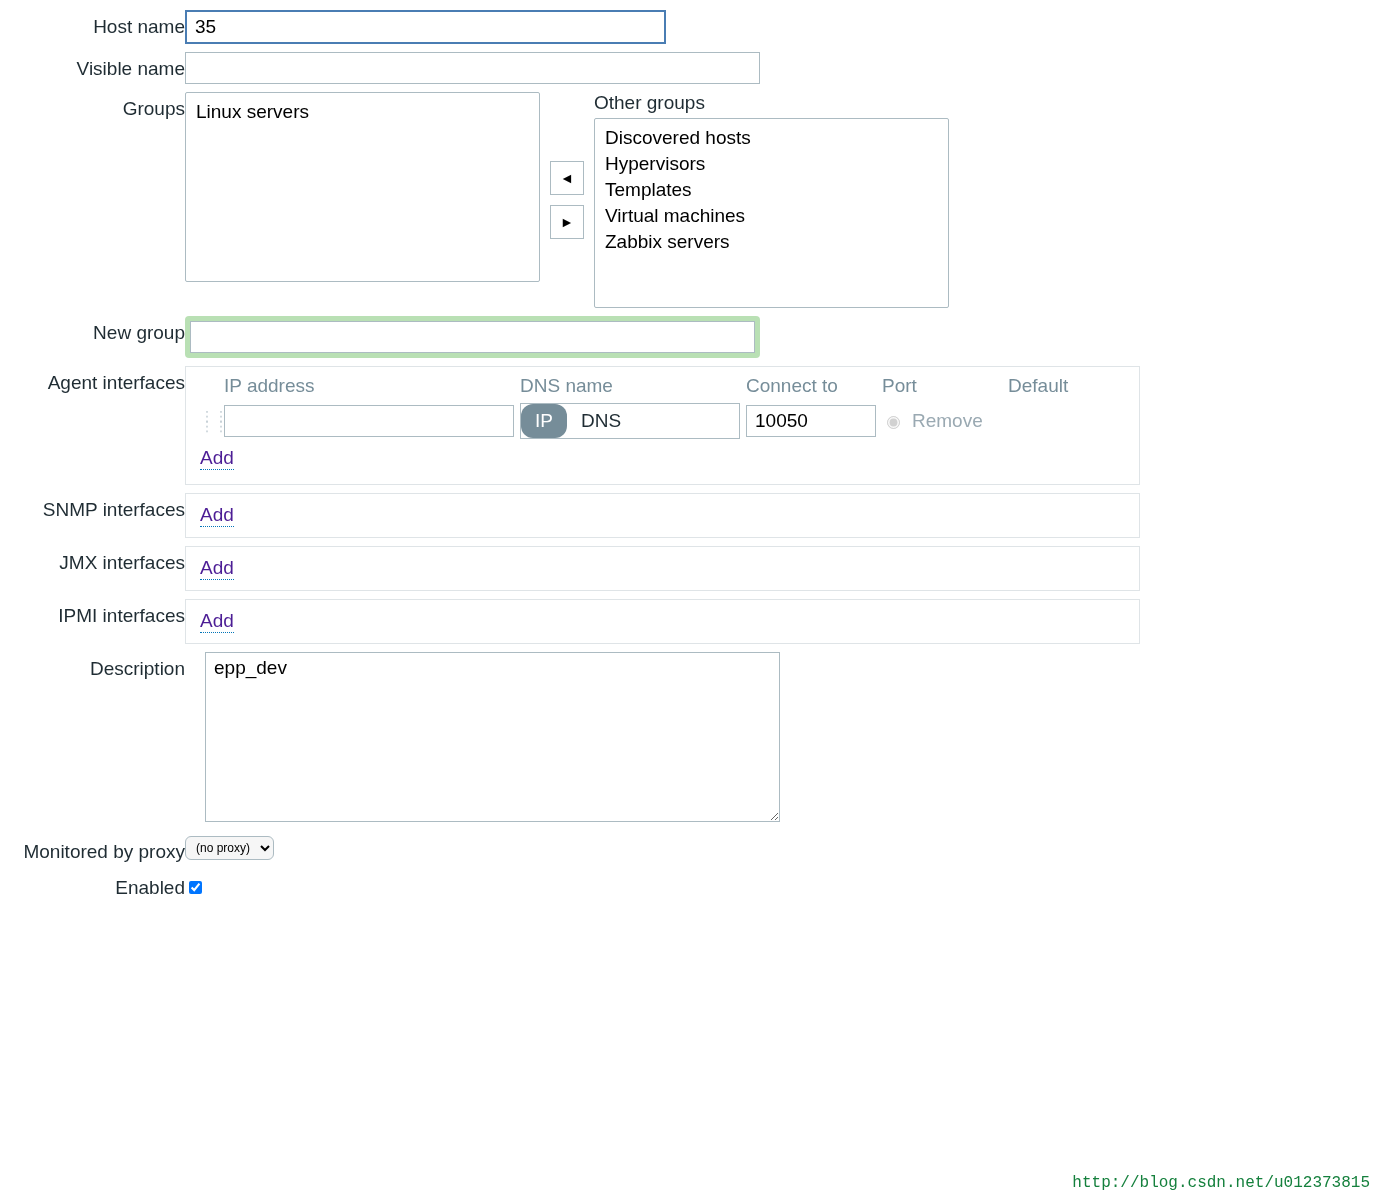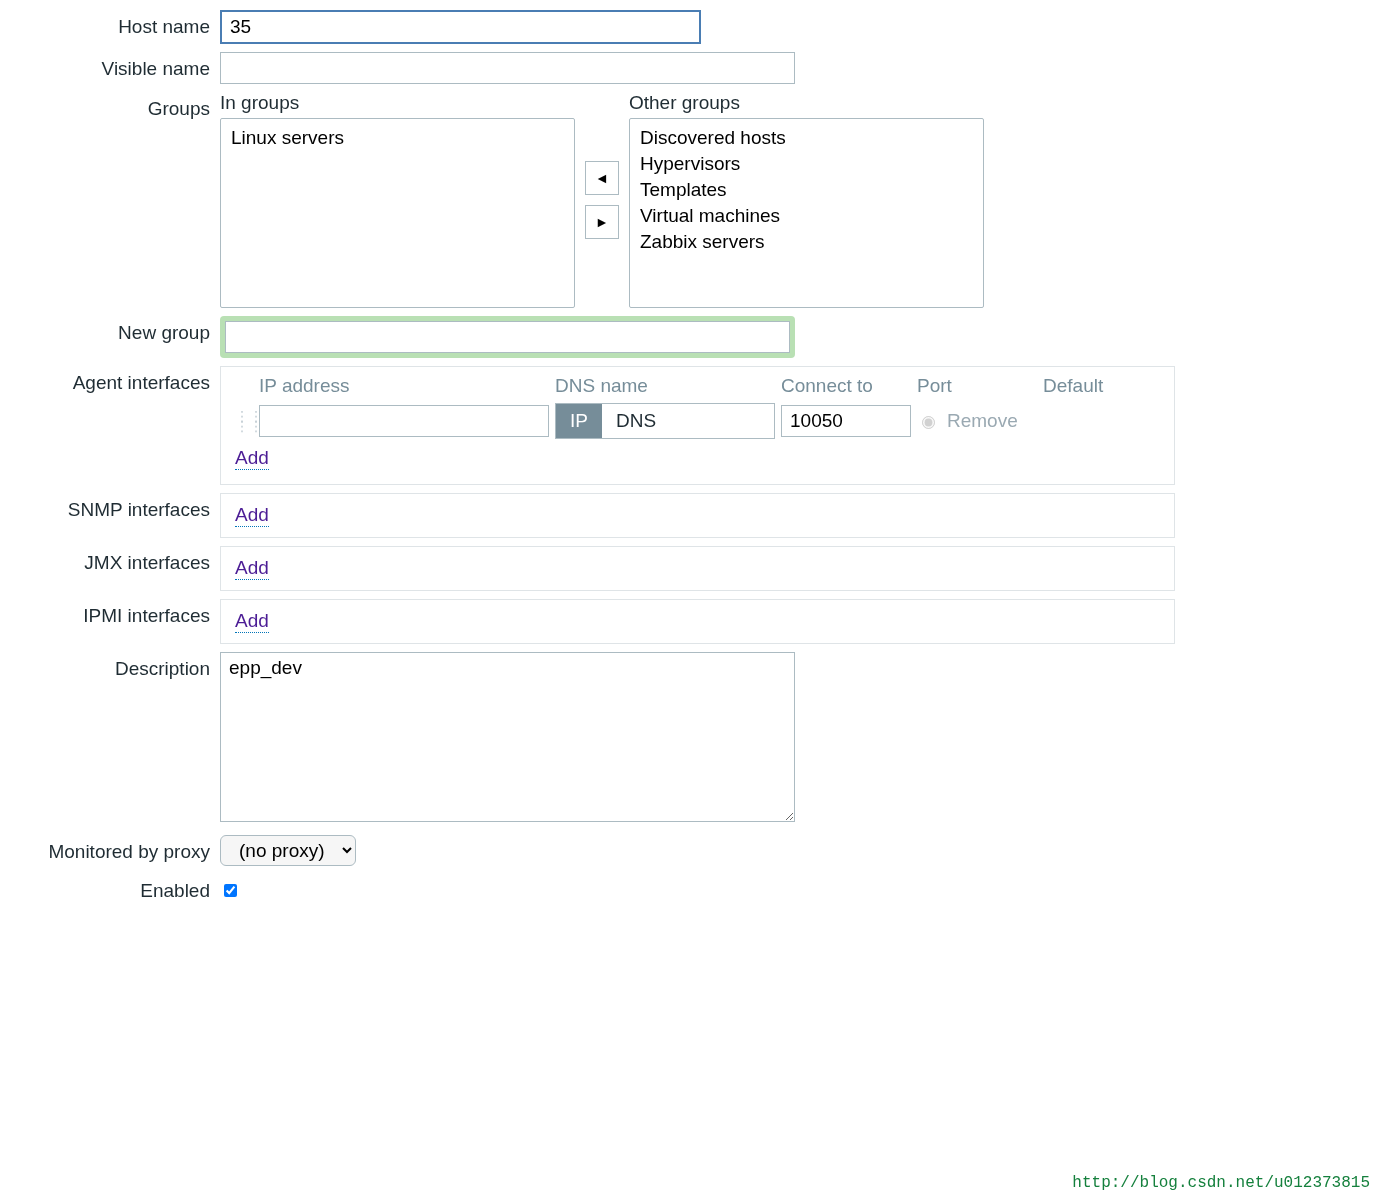--- a/index.html
+++ b/index.html
@@ -10,23 +10,22 @@
     margin: 0;
     padding: 10px 0;
     background: #fff;
   }
   .form-row {
     display: flex;
     align-items: flex-start;
     margin-bottom: 8px;
   }
   .form-label {
-    width: 220px;
+    width: 185px;
     text-align: right;
-    padding-right: 10px;
     padding-top: 6px;
     color: #1f2c33;
   }
   .form-content { flex: 1; }
   input[type=text], textarea, select.listbox {
     font-family: inherit;
     font-size: 19px;
     padding: 4px 8px;
     border: 1px solid #acbbc2;
     background: #fff;
@@ -100,20 +99,21 @@
     display: inline-flex;
     border: 1px solid #acbbc2;
   }
   .connect-toggle span {
     padding: 6px 14px;
     cursor: pointer;
   }
   .connect-toggle .active {
     background: #768d99;
     color: #fff;
+    border-radius: 12px;
   }
   .default-col {
     display: flex;
     align-items: center;
     gap: 9px;
     color: #9aa9b2;
   }
   .add-link {
     color: #4c1d95;
     border-bottom: 1px dotted #0275b8;
@@ -123,24 +123,25 @@
   }
   .iface-simple {
     border: 1px solid #dfe4e7;
     width: 955px;
     padding: 10px 14px;
   }
   textarea.description {
     width: 575px;
     height: 170px;
     resize: both;
+    margin-left: 20px;
   }
   select.proxy {
-    font-size: 19px;
-    padding: 3px 14px;
+    font-size: 12px;
+    padding: 3px 6px;
     border: 1px solid #acbbc2;
     border-radius: 6px;
     background: #f6f6f6;
   }
   .watermark {
     position: fixed;
     right: 18px;
     bottom: 8px;
     color: #15803d;
     font-size: 16px;
@@ -162,21 +163,20 @@
   <div class="form-content">
     <input type="text" class="wide" value="" style="">
   </div>
 </div>
 
 <div class="form-row">
   <div class="form-label">Groups</div>
   <div class="form-content">
     <div class="groups-wrap">
       <div class="group-col">
-        <div class="group-col-title">In groups</div>
         <select class="listbox" multiple="" id="in-groups-list">
             <option>Linux servers</option>
           </select>
       </div>
       <div class="arrow-col">
         <button class="arrow-btn">
           <span>◄</span>
         </button>
         <button class="arrow-btn">
           <span>►</span>

